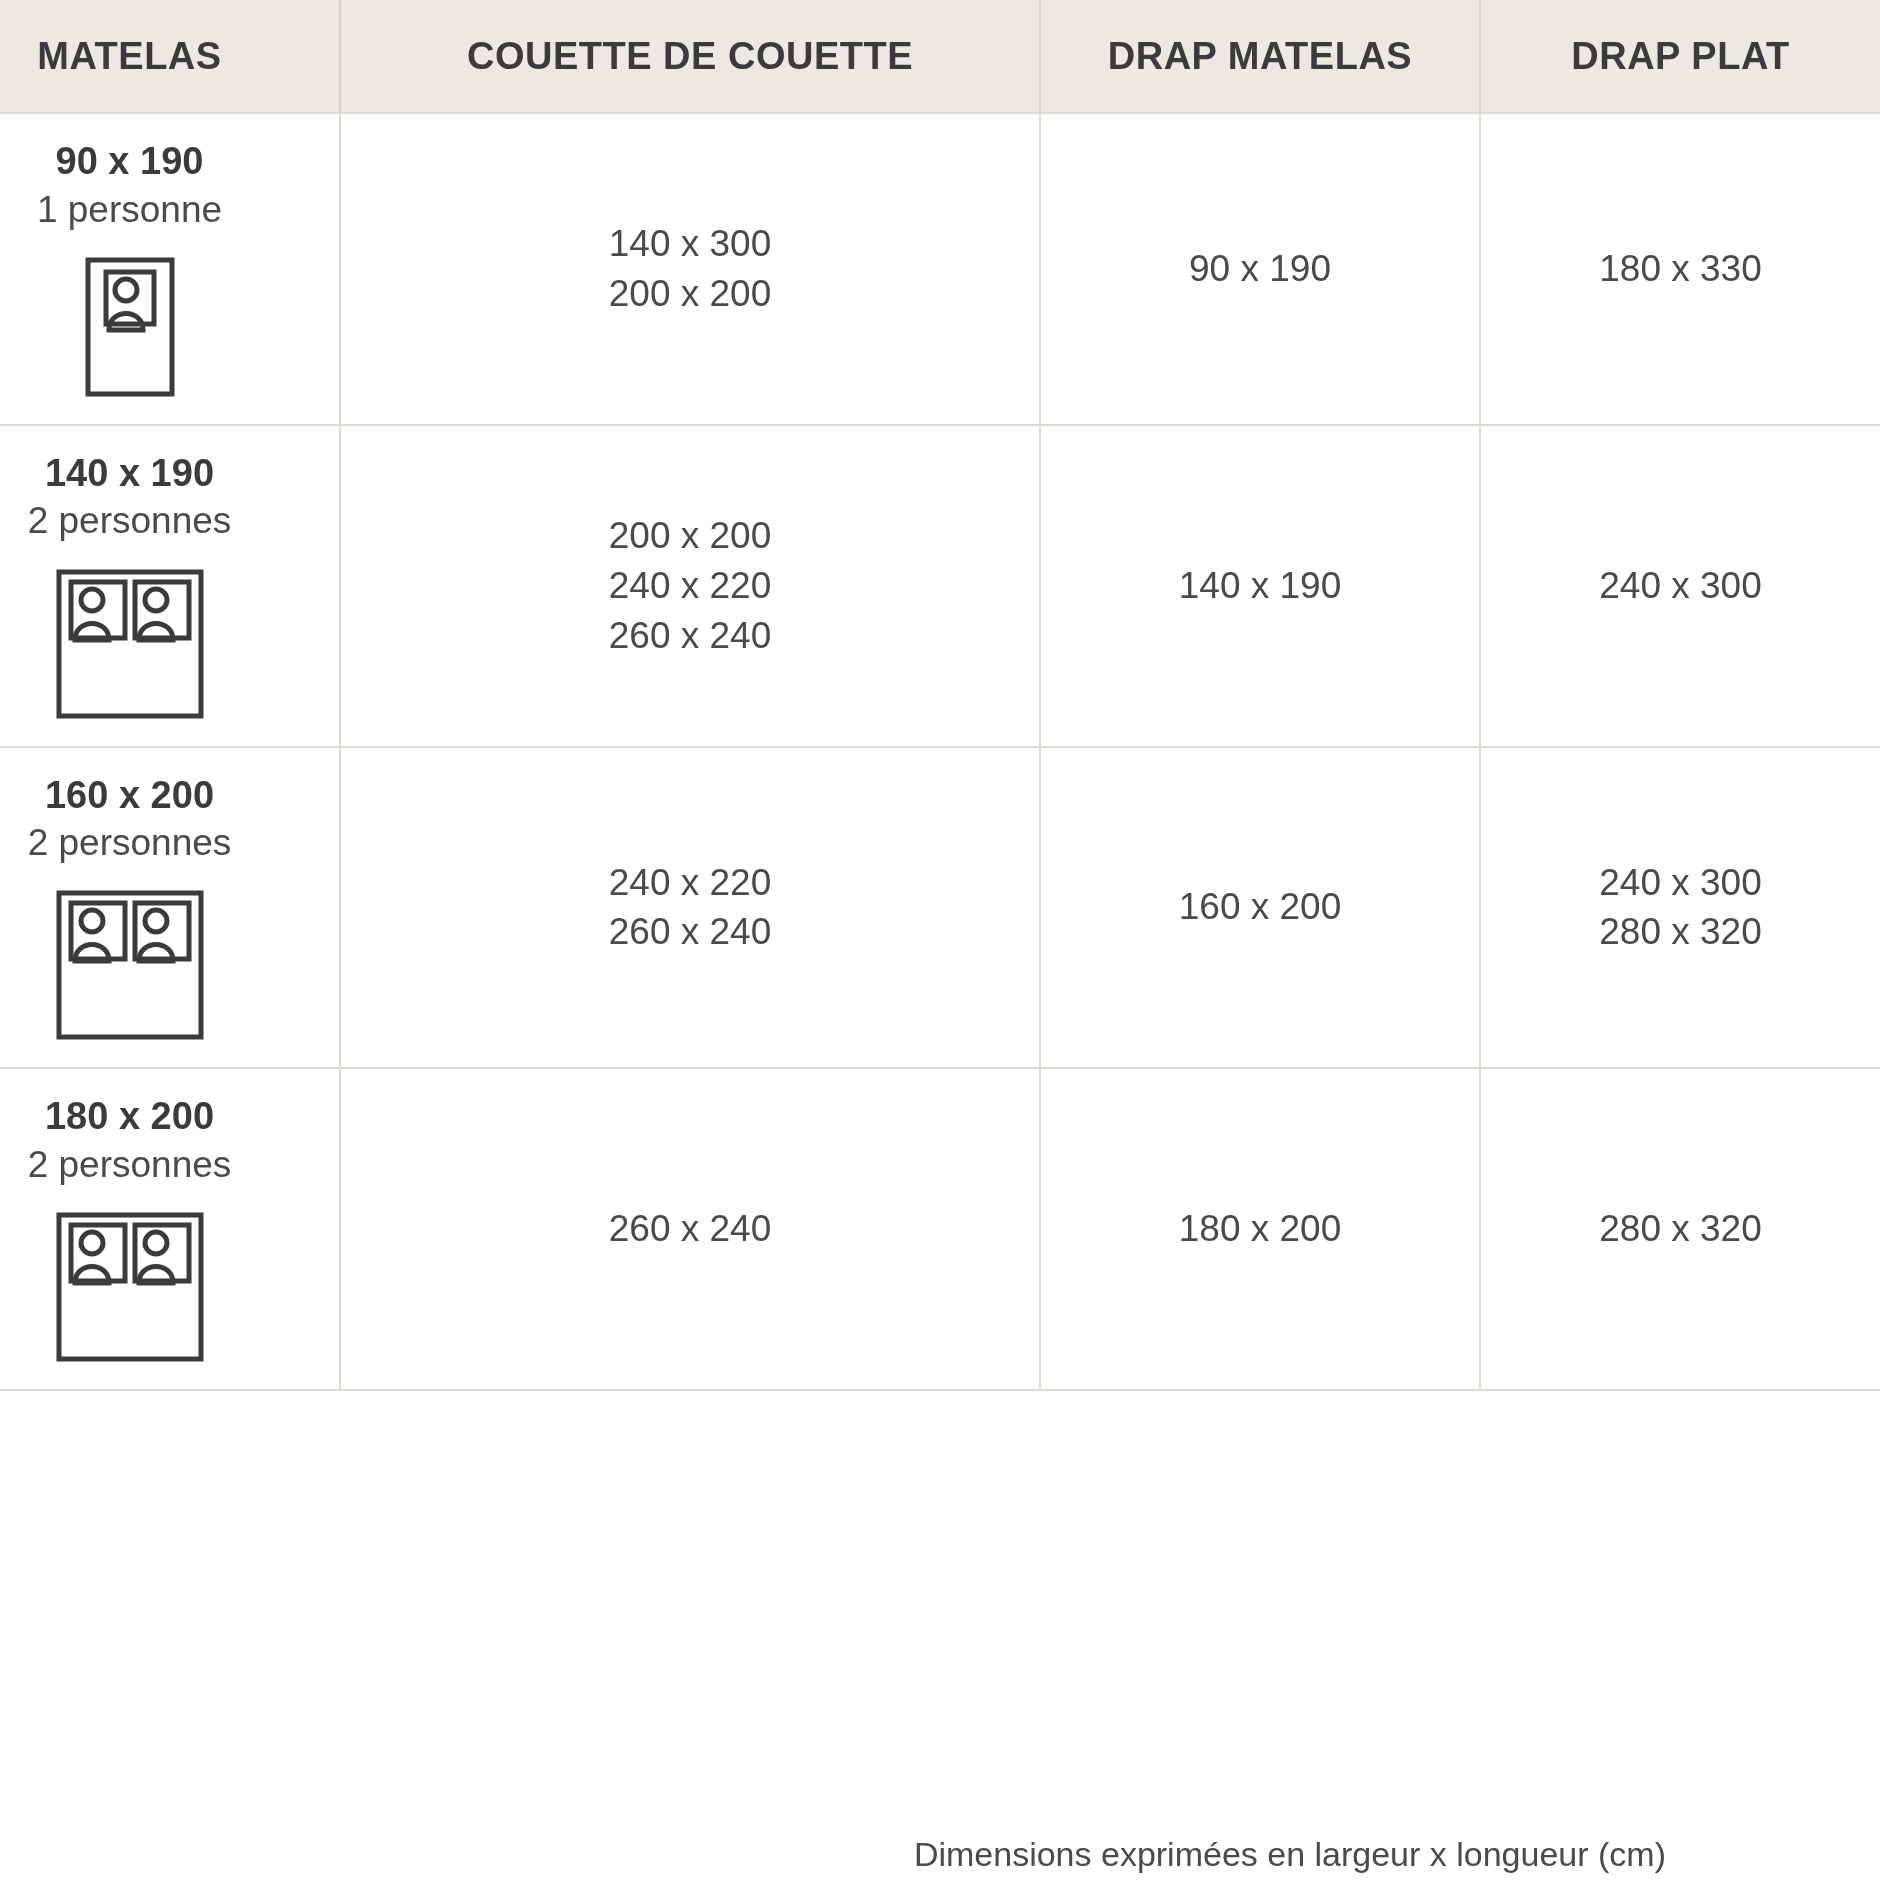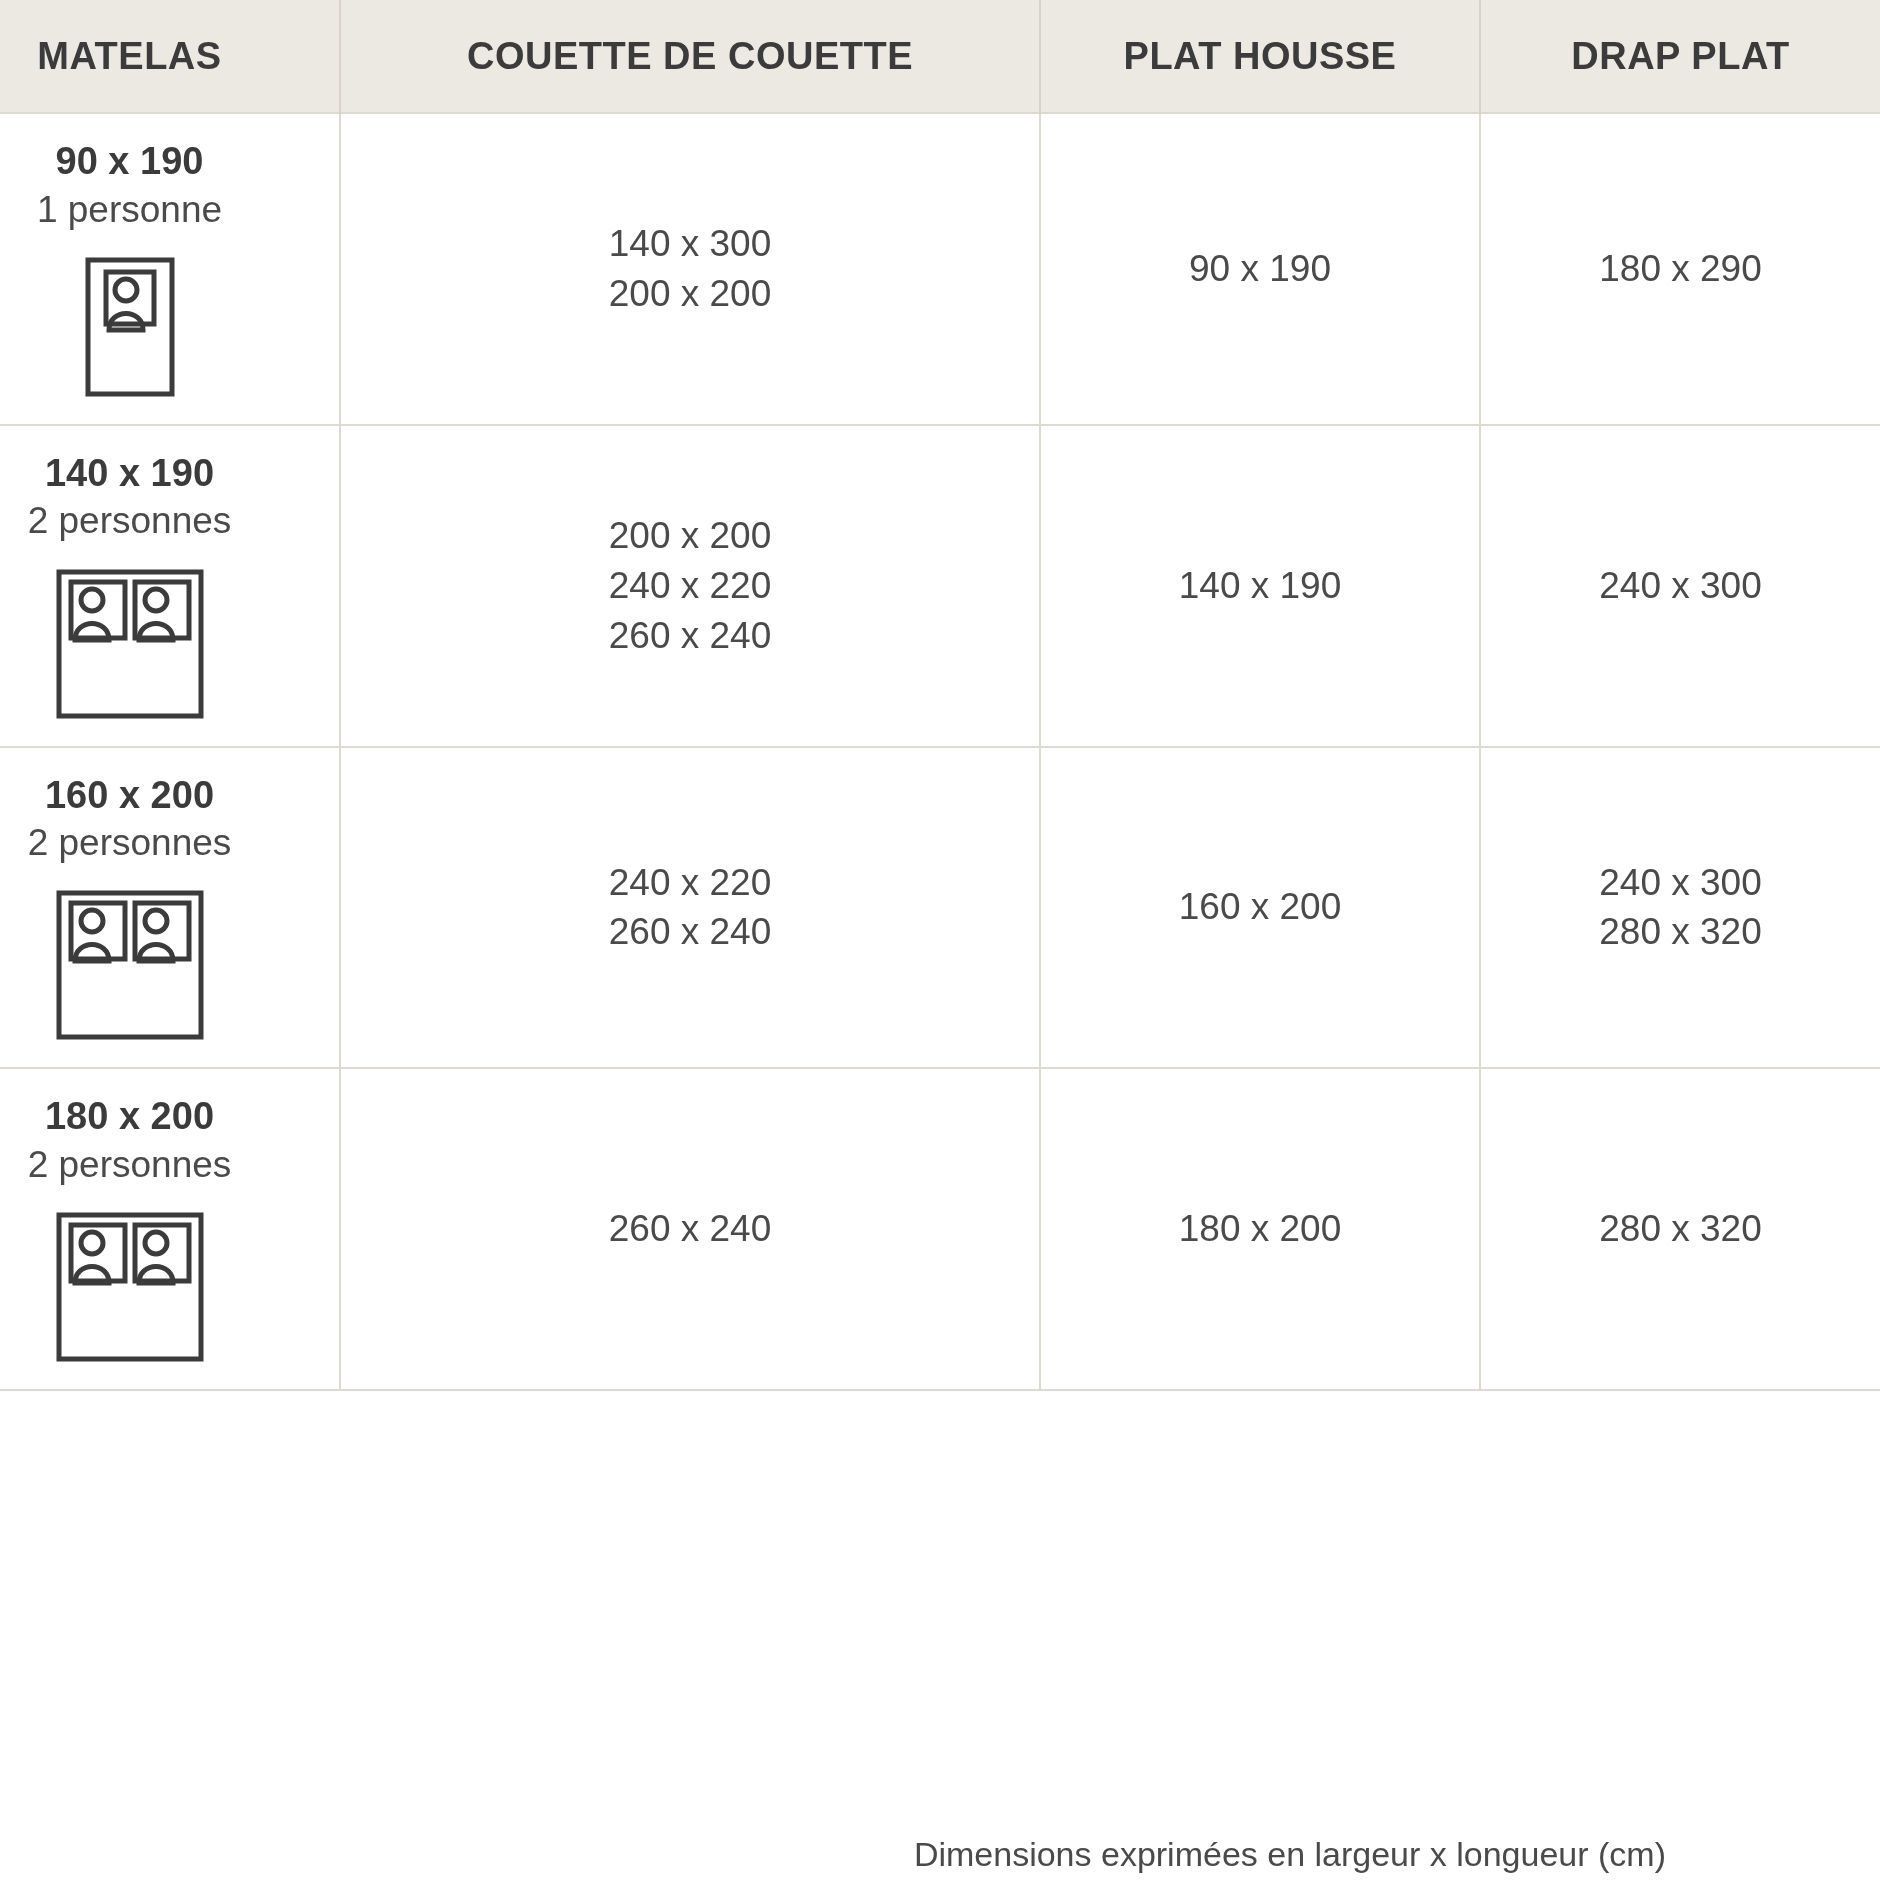--- a/index.html
+++ b/index.html
@@ -102,21 +102,21 @@
     <colgroup>
       <col class="c-matelas">
       <col class="c-housse">
       <col class="c-drapH">
       <col class="c-drapP">
     </colgroup>
     <thead>
       <tr>
         <th>MATELAS</th>
         <th>COUETTE DE COUETTE</th>
-        <th>PLAT HOUSSE</th>
+        <th>DRAP MATELAS</th>
         <th>DRAP PLAT</th>
       </tr>
     </thead>
     <tbody id="tbody">
         <tr>
           <td class="matelas-cell">
             <div class="matelas-size">90 x 190</div>
             <div class="matelas-people">1 personne</div>
             <div class="bed-icon">
               <svg width="92" height="142" viewBox="0 0 92 142" role="img">
@@ -137,21 +137,21 @@
               <span class="dim-line">200 x 200</span>
             </div>
           </td>
           <td>
             <div class="dim-list">
               <span class="dim-line">90 x 190</span>
             </div>
           </td>
           <td>
             <div class="dim-list">
-              <span class="dim-line">180 x 290</span>
+              <span class="dim-line">180 x 330</span>
             </div>
           </td>
         </tr>
         <tr>
           <td class="matelas-cell">
             <div class="matelas-size">140 x 190</div>
             <div class="matelas-people">2 personnes</div>
             <div class="bed-icon">
               <svg width="150" height="152" viewBox="0 0 150 152" role="img">
                 <rect x="4" y="4" width="142" height="144" fill="none" stroke="#3b3b3b" stroke-width="5"></rect>

